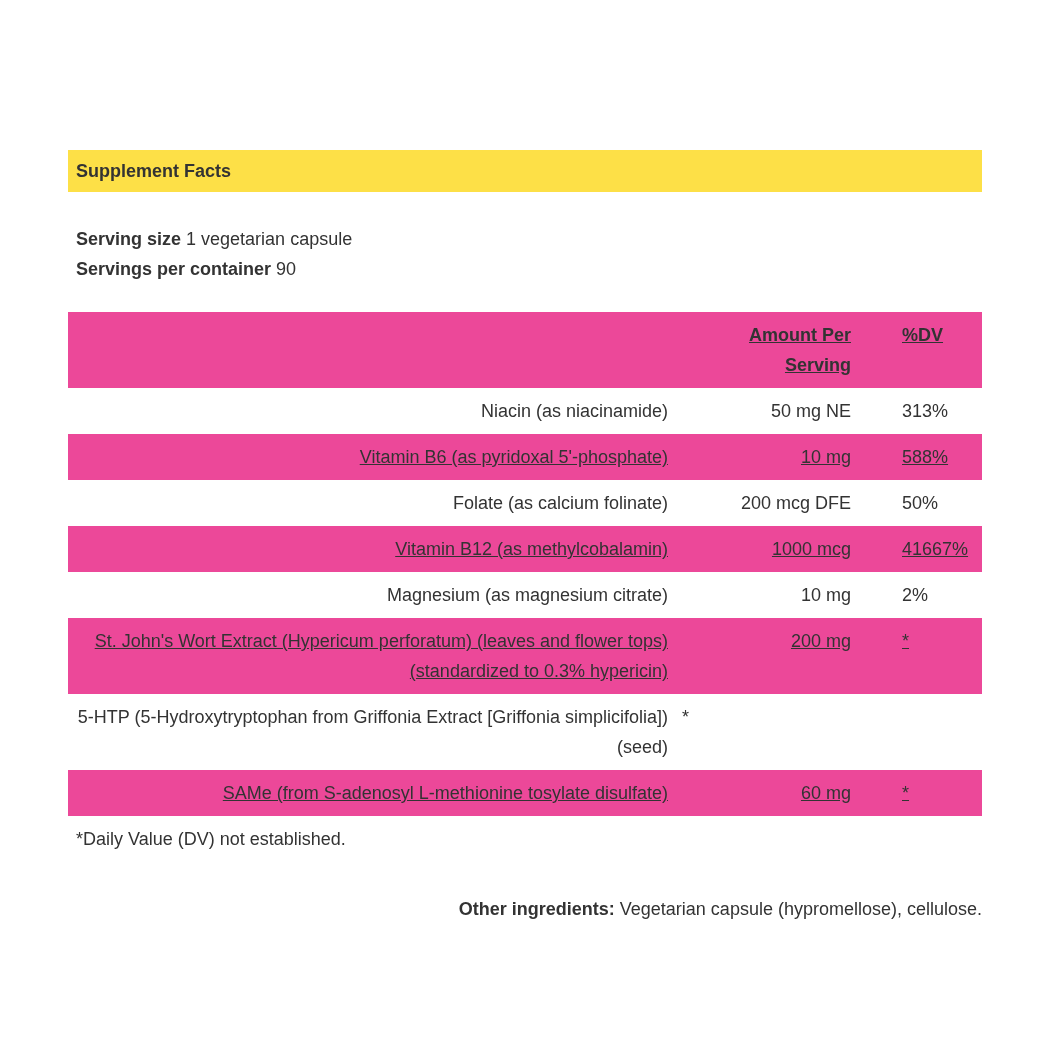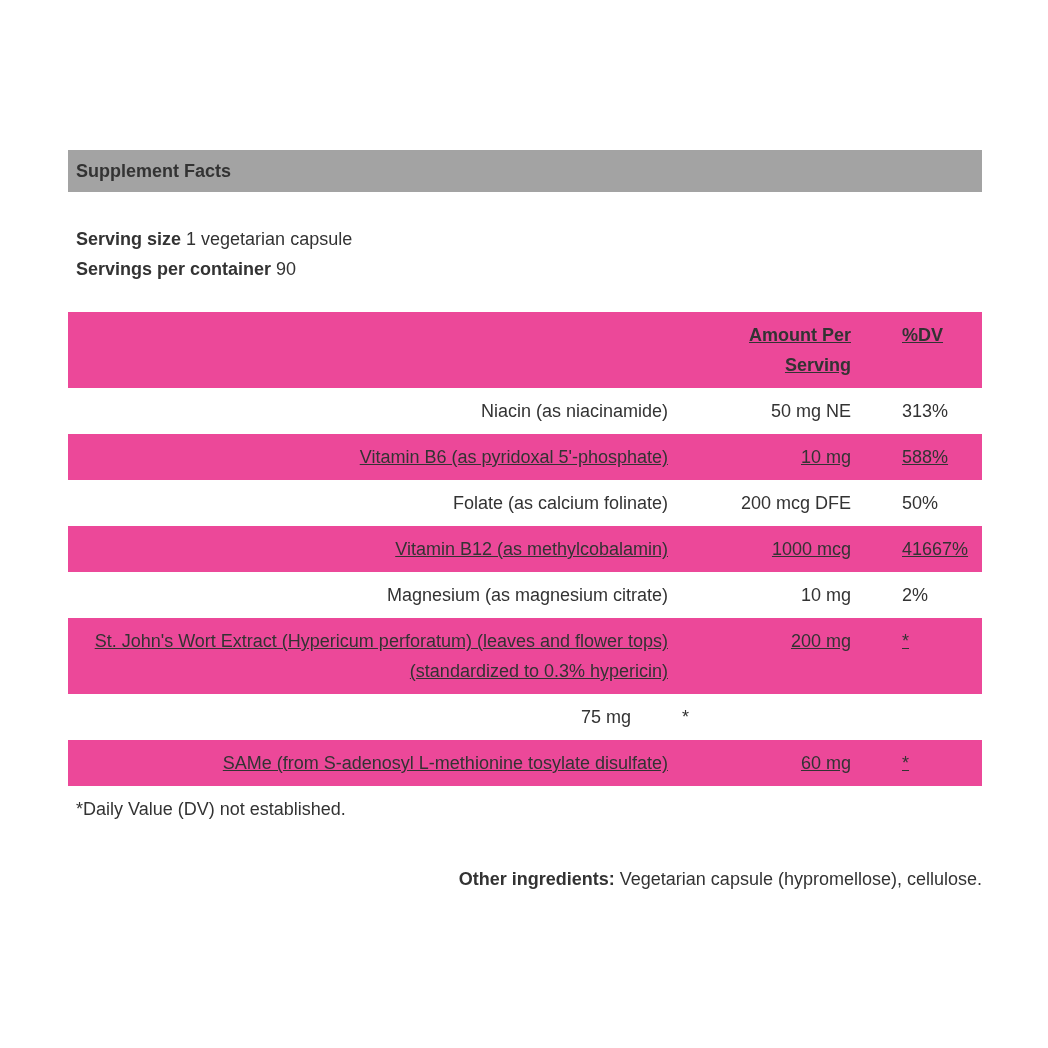--- a/index.html
+++ b/index.html
@@ -15,21 +15,21 @@
     color: #333333;
     -webkit-font-smoothing: antialiased;
   }
   .panel {
     position: absolute;
     left: 68px;
     top: 150px;
     width: 914px;
   }
   .title-band {
-    background: #a3a3a3;
+    background: #fde047;
     height: 42px;
     line-height: 42px;
     padding-left: 8px;
     font-weight: bold;
     box-sizing: border-box;
   }
   .serving-info {
     margin-top: 32px;
     margin-left: 8px;
     line-height: 30px;
@@ -121,21 +121,21 @@
       <div class="cell-dv">2%</div>
     </div>
 
     <div class="row alt">
       <div class="cell-name">St. John's Wort Extract (Hypericum perforatum) (leaves and flower tops) (standardized to 0.3% hypericin)</div>
       <div class="cell-amt">200 mg</div>
       <div class="cell-dv">*</div>
     </div>
 
     <div class="row">
-      <div class="cell-amt">75 mg</div>
+      <div class="cell-name">5-HTP (5-Hydroxytryptophan from Griffonia Extract [Griffonia simplicifolia]) (seed)</div>
       <div class="cell-dv">*</div>
     </div>
 
     <div class="row alt">
       <div class="cell-name">SAMe (from S-adenosyl L-methionine tosylate disulfate)</div>
       <div class="cell-amt">60 mg</div>
       <div class="cell-dv">*</div>
     </div>
 
     <div class="footnote">*Daily Value (DV) not established.</div>

